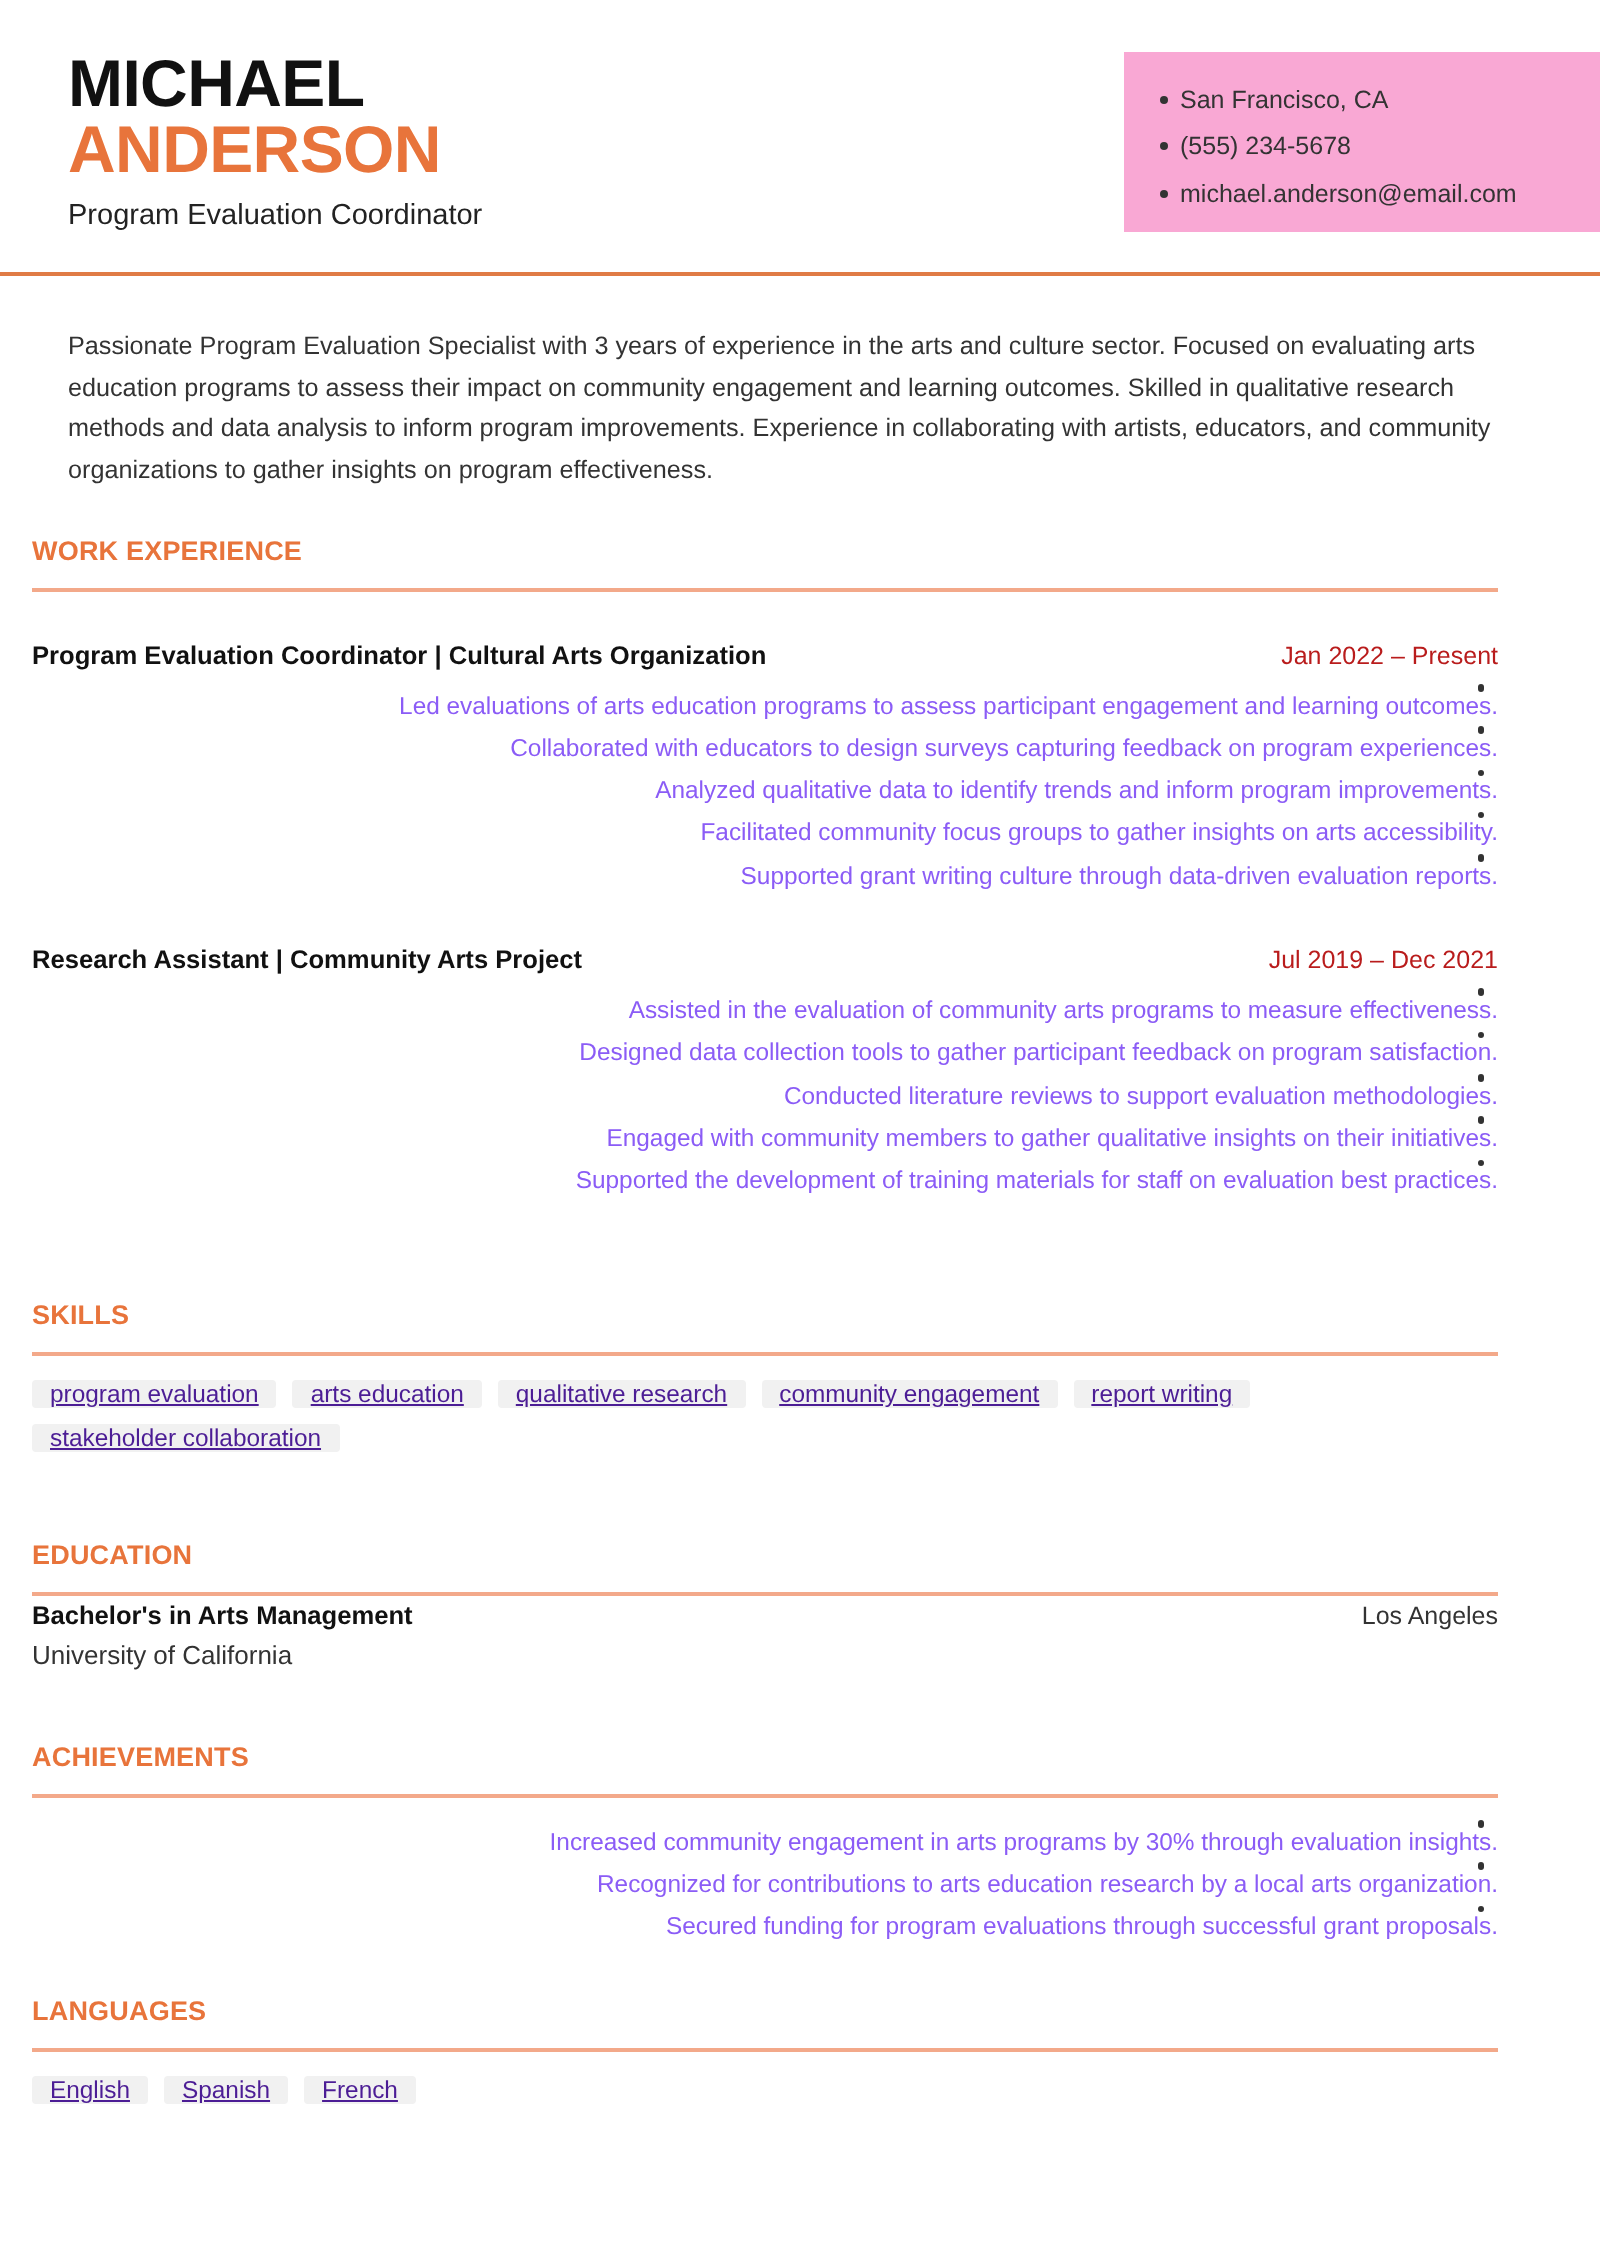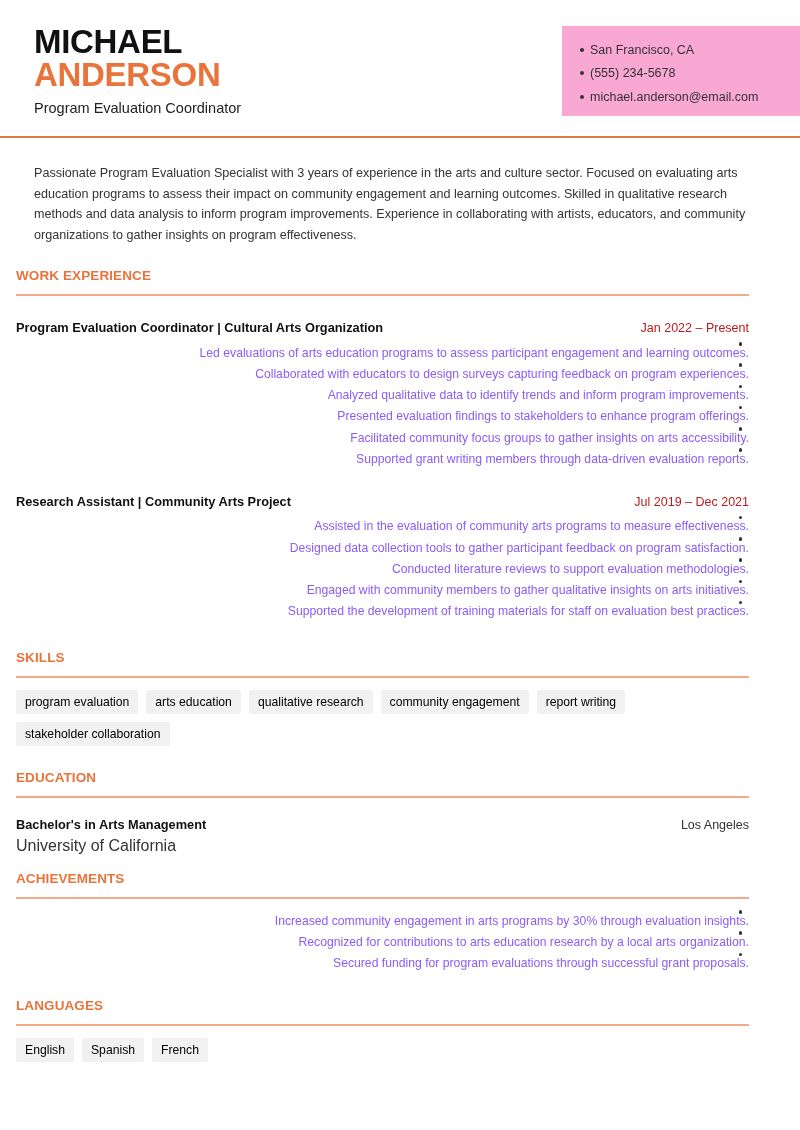--- a/index.html
+++ b/index.html
@@ -60,28 +60,28 @@
     .job-role { font-size: 12.8px; font-weight: 700; color: #111111; }
     .job-dates { font-size: 12.5px; color: #b91c1c; }
     ul.bullets { list-style: none; margin-top: 7px; }
     ul.bullets li {
       display: flex; align-items: flex-end; height: 21.3px;
       font-size: 12.2px; color: #8b5cf6; padding-left: 2px; flex-direction: column;
     }
     ul.bullets li .bullet-dot { margin-right: 7px; width: 3.5px; height: 3.5px; }
     .chips { display: flex; flex-wrap: wrap; gap: 8px 8px; margin-top: 12px; }
     .chip {
-      background: #f1f1f1; height: 24px; padding: 0 9px;
+      background: #f1f1f1; height: 14px; padding: 0 9px;
       display: flex; align-items: center;
-      font-size: 12.2px; color: #000000; border-radius: 2px;
-    }
-    .edu-row { display: flex; justify-content: space-between; align-items: baseline; margin-top: 19px; }
+      font-size: 12.2px; color: #4c1d95; border-radius: 2px; text-decoration: underline;
+    }
+    .edu-row { display: flex; justify-content: space-between; align-items: baseline; margin-top: 2px; }
     .edu-degree { font-size: 12.8px; font-weight: 700; color: #111111; }
     .edu-loc { font-size: 12.5px; color: #333333; }
-    .edu-school { font-size: 16px; color: #333333; margin-top: 5px; }
+    .edu-school { font-size: 13px; color: #333333; margin-top: 5px; }
   </style>
 </head>
 <body>
 
 <div class="header">
   <div class="name-first">MICHAEL</div>
   <div class="name-last">ANDERSON</div>
   <div class="job-title">Program Evaluation Coordinator</div>
   <div class="contact-box">
     <div class="contact-item">
@@ -118,29 +118,25 @@
       <li>
           <span class="bullet-dot"></span>
           <span>Collaborated with educators to design surveys capturing feedback on program experiences.</span>
         </li>
       <li>
           <span class="bullet-dot"></span>
           <span>Analyzed qualitative data to identify trends and inform program improvements.</span>
         </li>
       <li>
           <span class="bullet-dot"></span>
-          <span>Presented evaluation findings to stakeholders to enhance program offerings.</span>
-        </li>
-      <li>
-          <span class="bullet-dot"></span>
           <span>Facilitated community focus groups to gather insights on arts accessibility.</span>
         </li>
       <li>
           <span class="bullet-dot"></span>
-          <span>Supported grant writing members through data-driven evaluation reports.</span>
+          <span>Supported grant writing culture through data-driven evaluation reports.</span>
         </li>
     </ul>
   </div>
 
   <div style="margin-top:12px;">
     <div class="job-head">
       <span class="job-role">Research Assistant | Community Arts Project</span>
       <span class="job-dates">Jul 2019 – Dec 2021</span>
     </div>
     <ul class="bullets">
@@ -151,21 +147,21 @@
       <li>
           <span class="bullet-dot"></span>
           <span>Designed data collection tools to gather participant feedback on program satisfaction.</span>
         </li>
       <li>
           <span class="bullet-dot"></span>
           <span>Conducted literature reviews to support evaluation methodologies.</span>
         </li>
       <li>
           <span class="bullet-dot"></span>
-          <span>Engaged with community members to gather qualitative insights on arts initiatives.</span>
+          <span>Engaged with community members to gather qualitative insights on their initiatives.</span>
         </li>
       <li>
           <span class="bullet-dot"></span>
           <span>Supported the development of training materials for staff on evaluation best practices.</span>
         </li>
     </ul>
   </div>
 </div>
 
 <div class="section" style="top:649px;">

